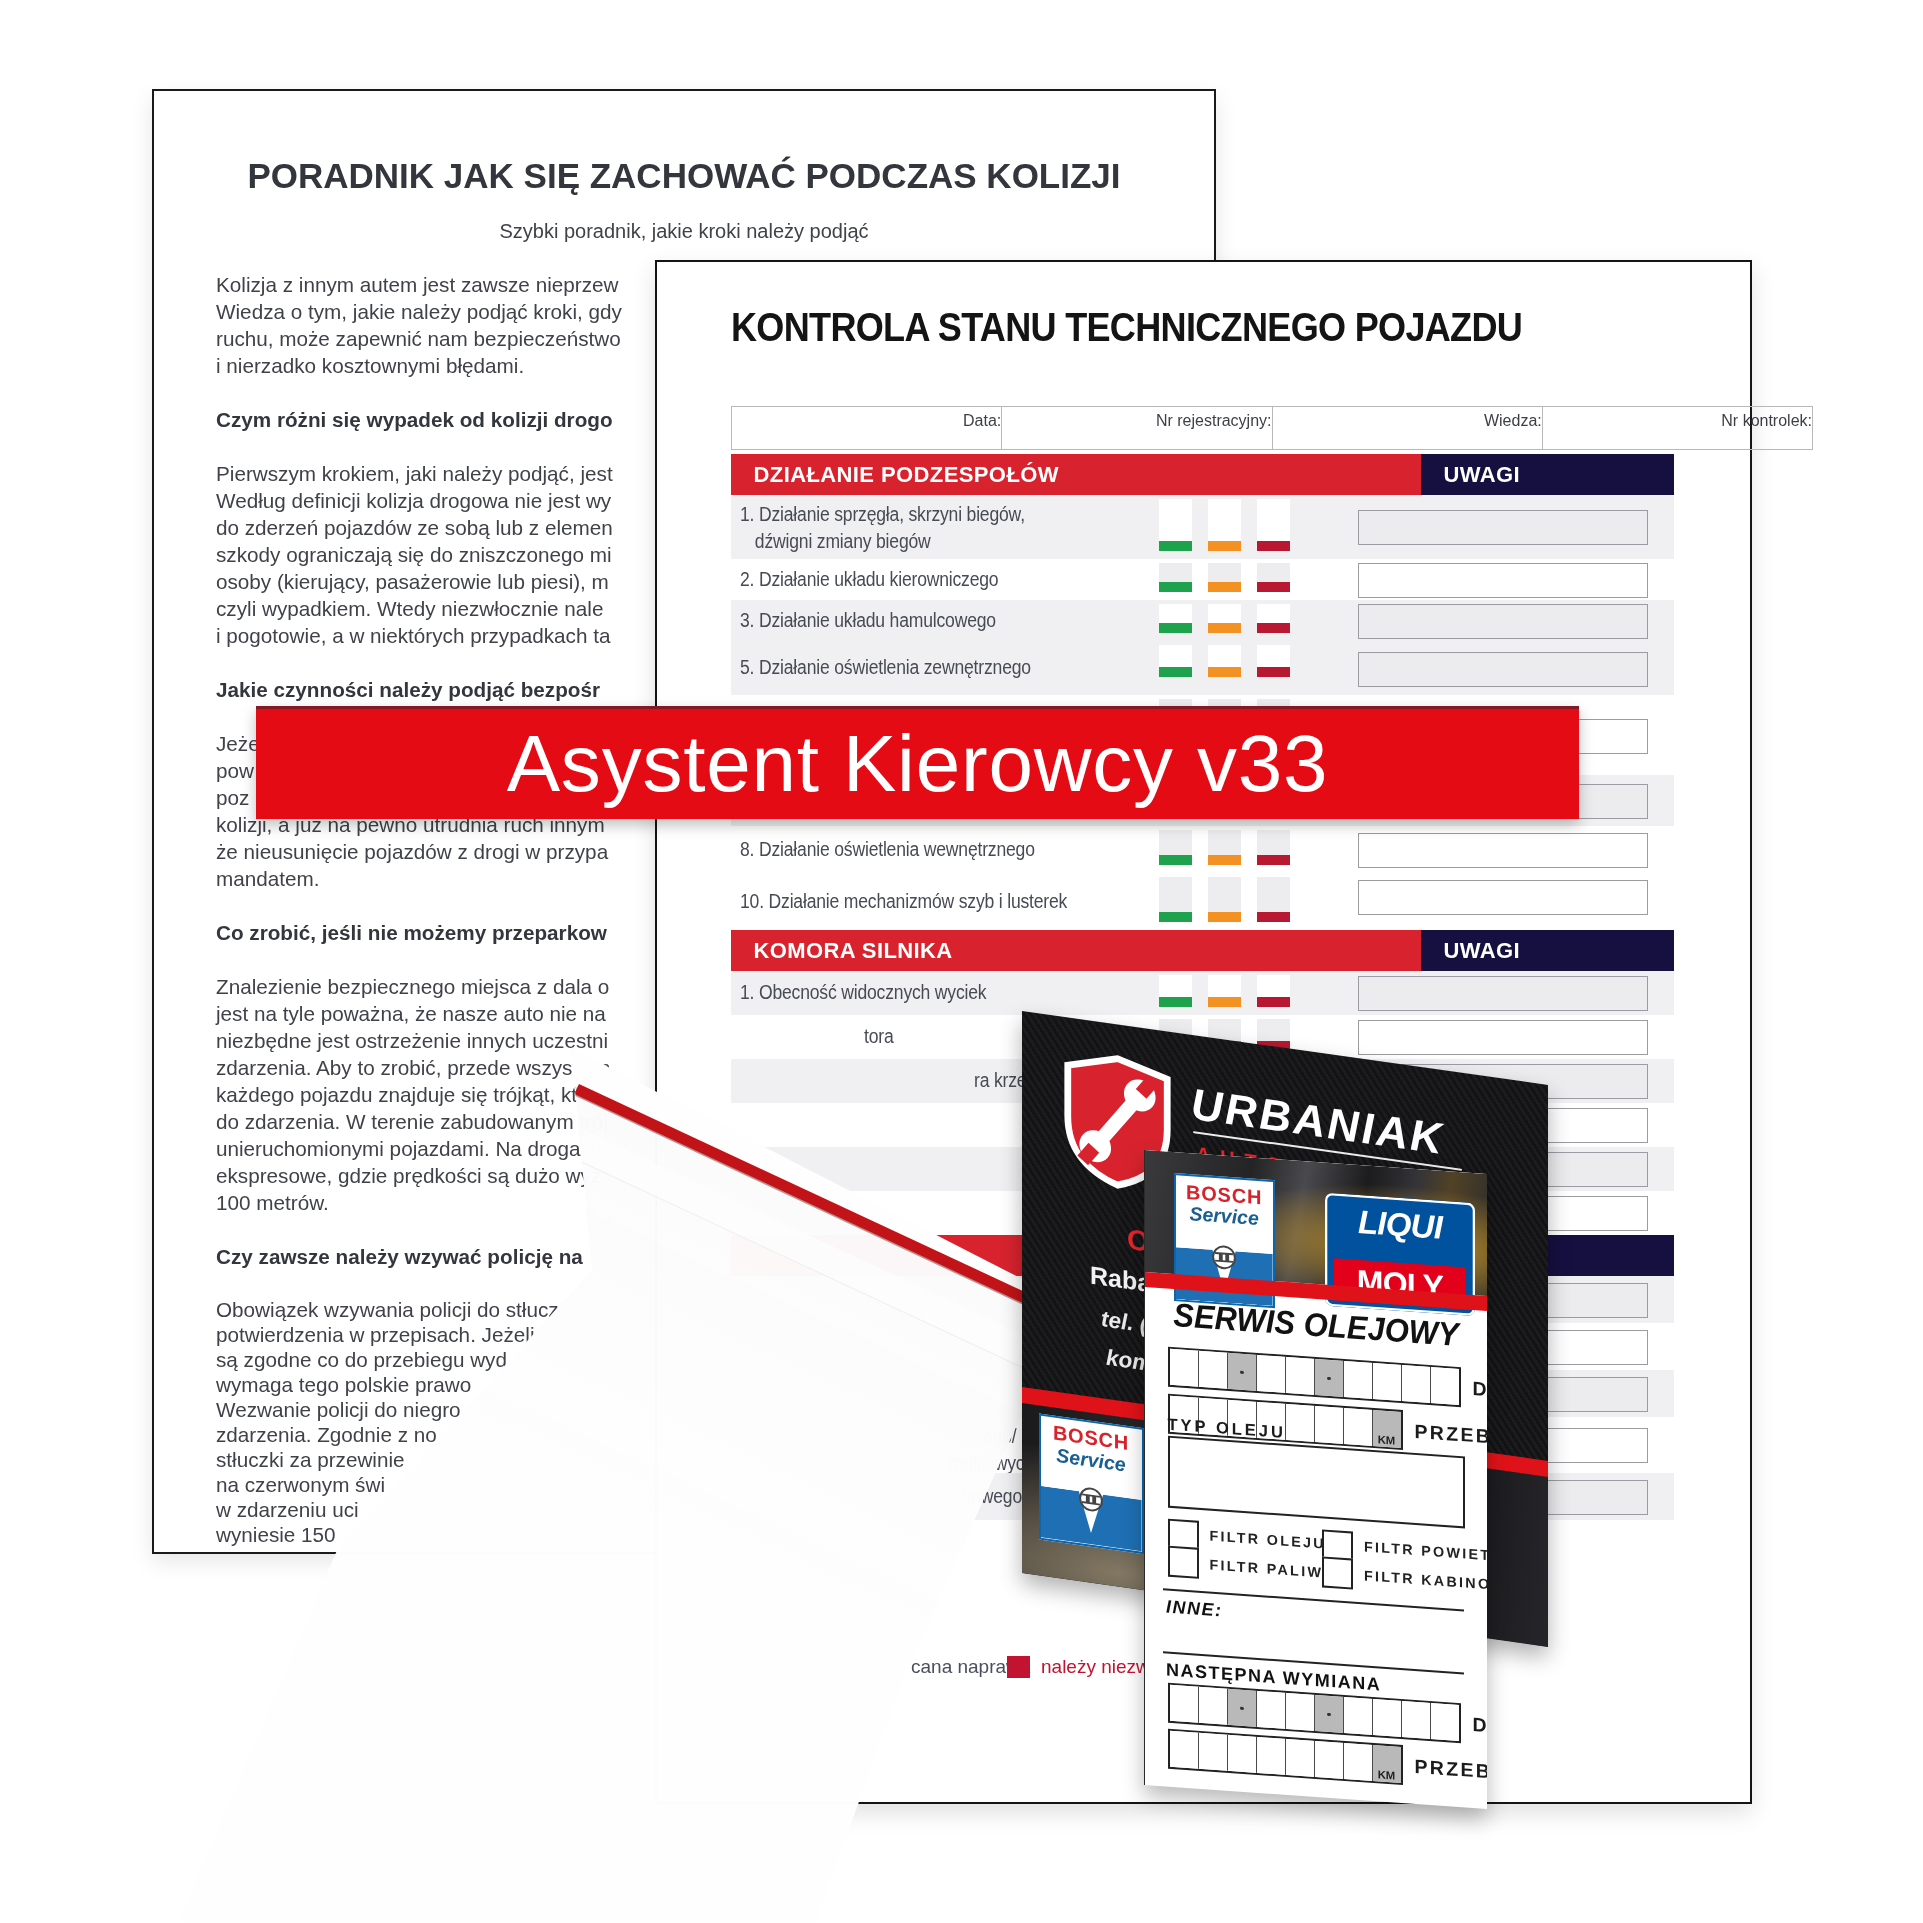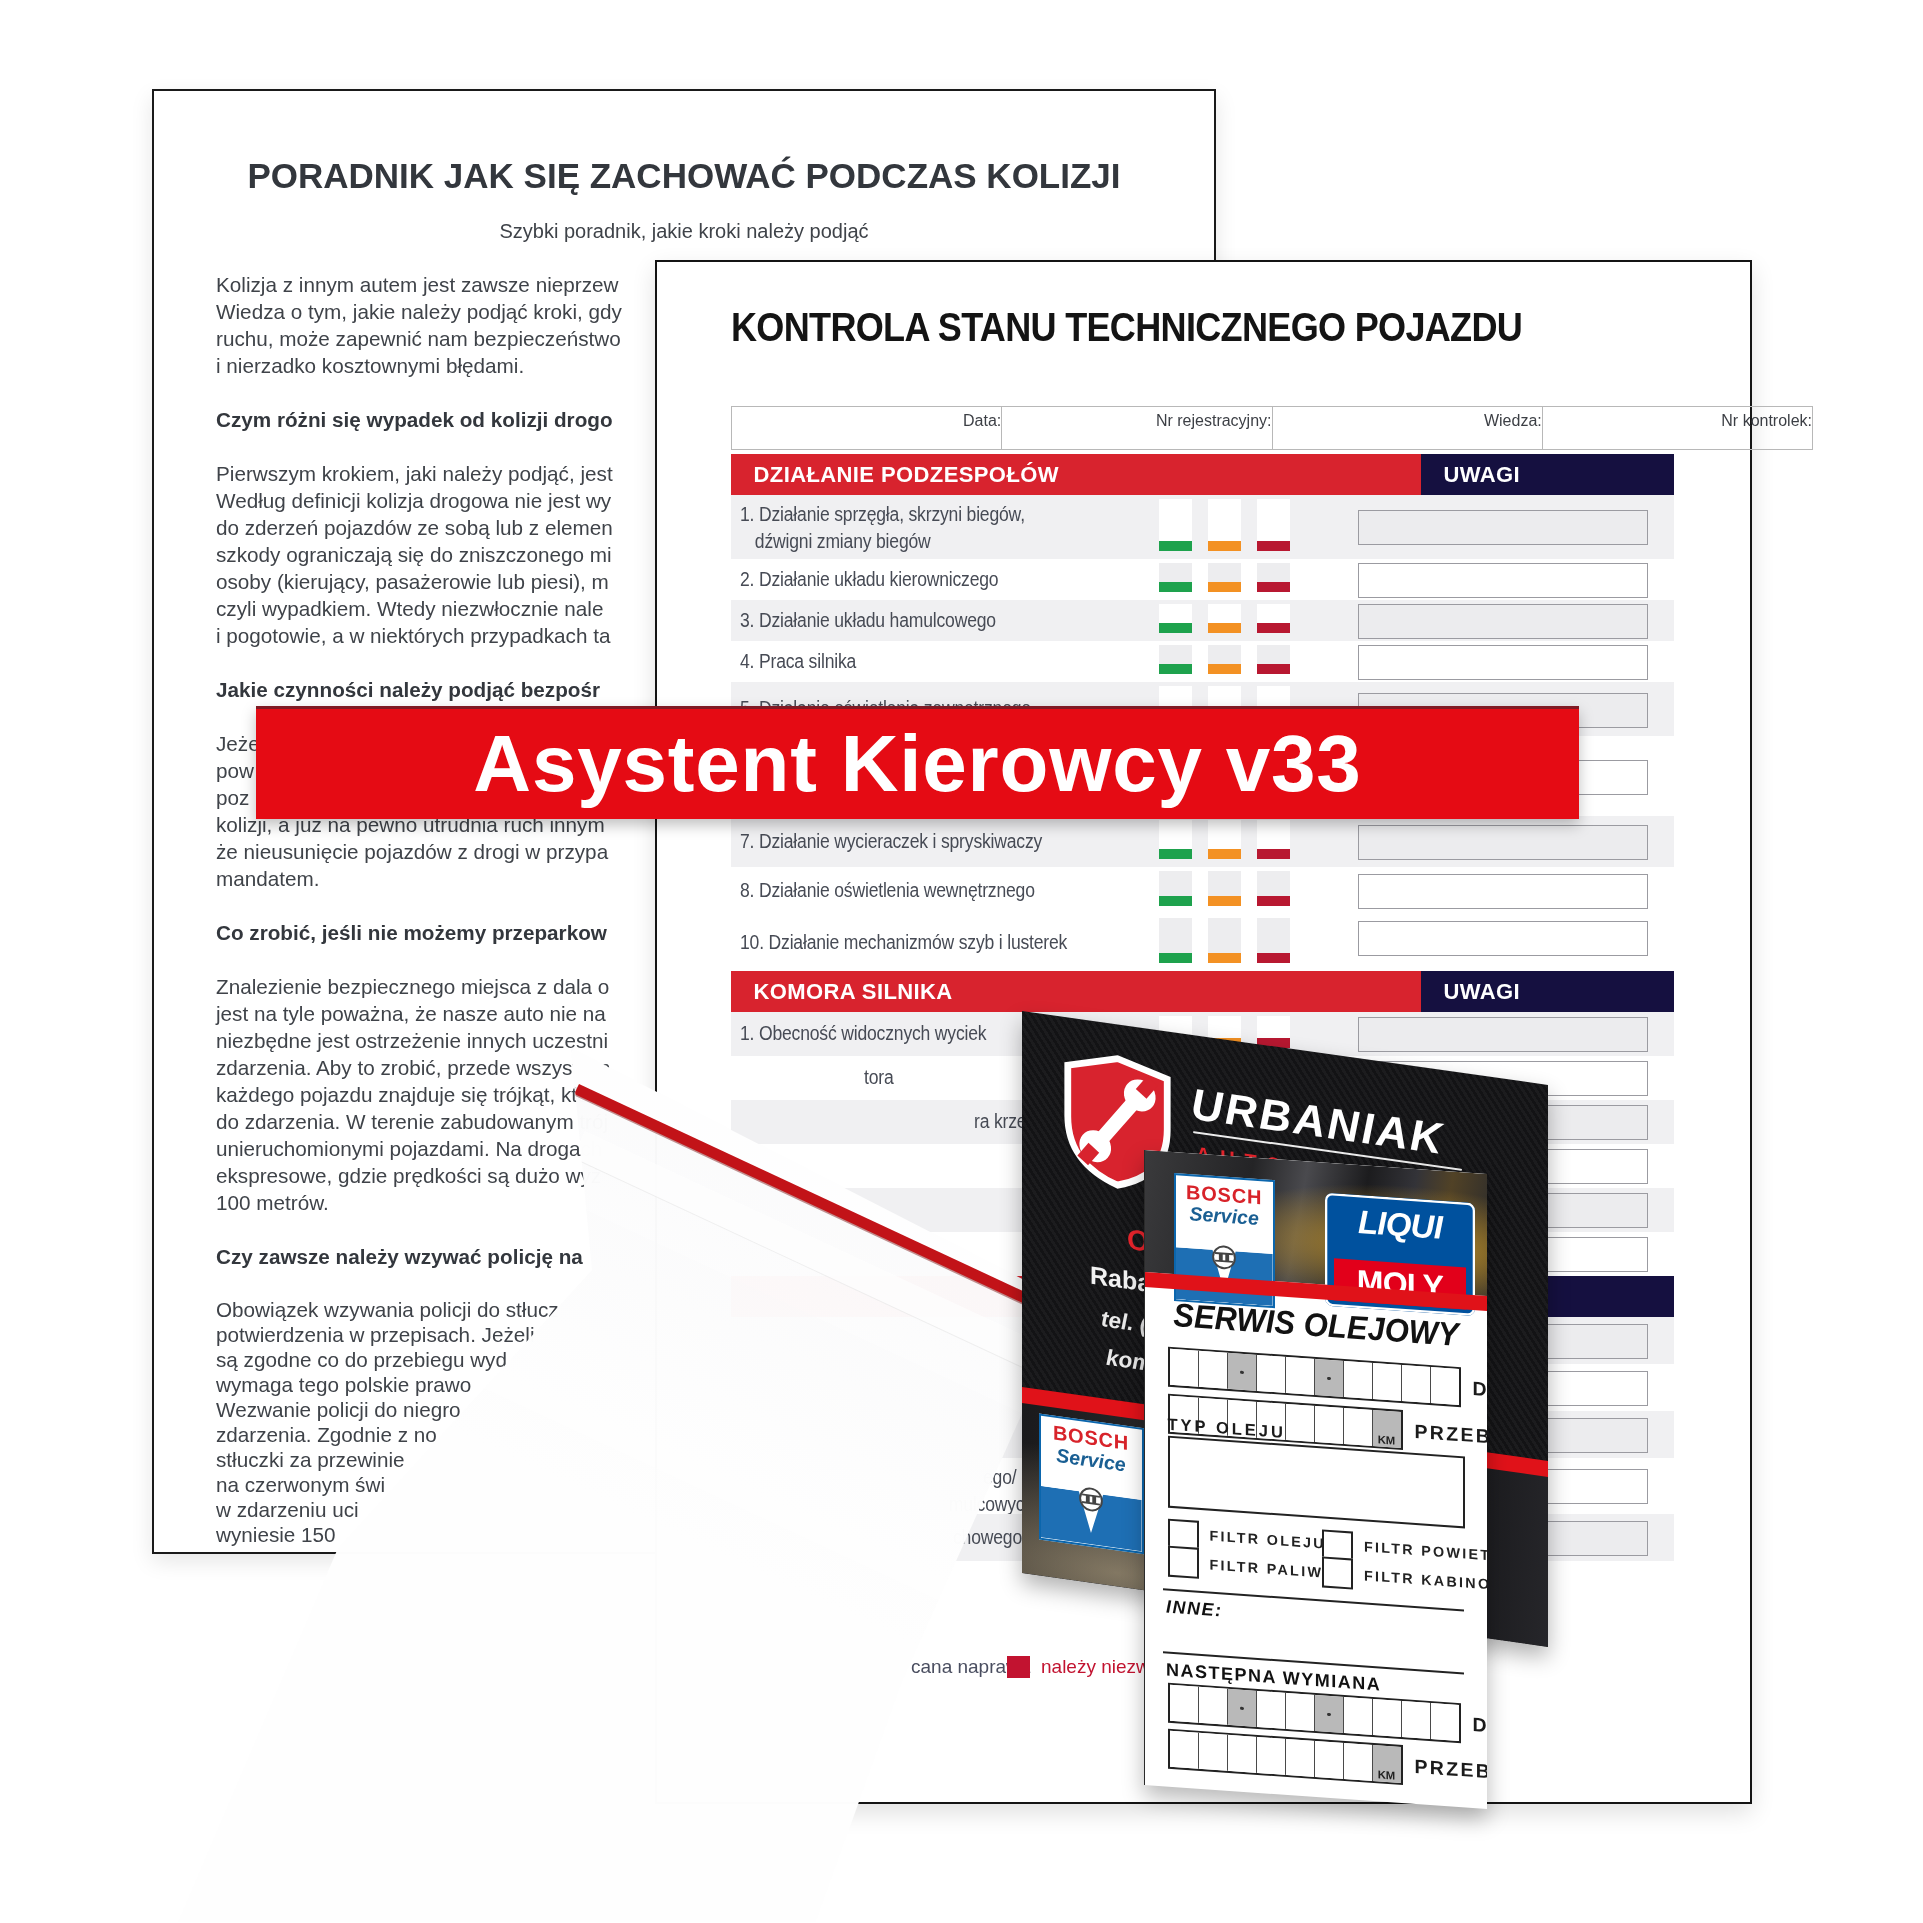--- a/index.html
+++ b/index.html
@@ -42,21 +42,21 @@
   .sbox{position:absolute;left:627px;width:288px;height:33px;border:1.5px solid #9b9ba1;background:#fff;}
   .sbox.shade{background:#ececee;}
   .legend{position:absolute;left:74px;top:1393px;height:24px;font-size:19px;display:flex;align-items:center;}
   .legend .lt1{position:absolute;left:180px;color:#4a4e60;white-space:nowrap;}
   .legend .lsq{position:absolute;left:276px;width:22.5px;height:22.5px;background:#c21330;}
   .legend .lt2{position:absolute;left:310px;color:#c21330;white-space:nowrap;}
   
   .banner{position:absolute;left:256px;top:706px;width:1323px;height:110px;background:#e50b14;z-index:3;
           display:flex;align-items:center;justify-content:center;
           border-top:3px solid rgba(45,40,50,.55);box-shadow:0 6px 13.5px rgba(0,0,0,.25);}
-  .banner span{color:#fff;font-weight:bold;font-size:80px;letter-spacing:0.8px;white-space:nowrap;}
+  .banner span{color:#fff;font-weight:normal;font-size:80px;letter-spacing:0.8px;white-space:nowrap;}
   
   .bag{position:absolute;left:0;top:0;right:0;bottom:0;z-index:4;pointer-events:none;
        clip-path:polygon(571px 1048px,1071px 1304px,902px 1682px,815px 1924px,177px 1924px,338px 1548px,592px 1270px);
        background:linear-gradient(205deg, rgba(243,243,246,.97) 0%, rgba(250,250,252,.95) 35%, rgba(255,255,255,.99) 75%);
        filter:drop-shadow(1.5px 4.5px 10.5px rgba(90,90,100,.35));}
   .bag .flap{position:absolute;left:575px;top:1045px;width:580px;height:38px;background:rgba(255,255,255,.88);
        border-bottom:1.5px solid rgba(175,175,182,.65);transform:rotate(25deg);transform-origin:0 0;}
   .bag .stripe{position:absolute;left:579px;top:1084px;width:577px;height:10.5px;background:#c21318;
        box-shadow:0 1.5px 0 rgba(120,10,12,.45);transform:rotate(25deg);transform-origin:0 0;}
   .bag .fold{position:absolute;left:585px;top:1131px;width:560px;height:28.6px;background:rgba(255,255,255,.6);
@@ -231,30 +231,20 @@
       <div class="srow shade" style="height: 41px;">
         <div class="slabel center" style="left: 9px;"><span>3. Działanie układu hamulcowego</span></div>
         <div class="scheckcell" style="left: 428px; bottom: 8.3px; background: rgb(255, 255, 255);"></div>
         <div class="sdash" style="left: 428px; bottom: 8.3px; background: rgb(30, 162, 77);"></div>
         <div class="scheckcell" style="left: 477px; bottom: 8.3px; background: rgb(255, 255, 255);"></div>
         <div class="sdash" style="left: 477px; bottom: 8.3px; background: rgb(243, 145, 35);"></div>
         <div class="scheckcell" style="left: 526px; bottom: 8.3px; background: rgb(255, 255, 255);"></div>
         <div class="sdash" style="left: 526px; bottom: 8.3px; background: rgb(184, 24, 49);"></div>
         <div class="sbox shade" style="top: 4.1px;"></div>
       </div>
-      <div class="srow" style="height: 41px;">
-        <div class="slabel center" style="left: 9px;"><span>4. Praca silnika</span></div>
-        <div class="scheckcell" style="left: 428px; bottom: 8.3px; background: rgb(237, 237, 239);"></div>
-        <div class="sdash" style="left: 428px; bottom: 8.3px; background: rgb(30, 162, 77);"></div>
-        <div class="scheckcell" style="left: 477px; bottom: 8.3px; background: rgb(237, 237, 239);"></div>
-        <div class="sdash" style="left: 477px; bottom: 8.3px; background: rgb(243, 145, 35);"></div>
-        <div class="scheckcell" style="left: 526px; bottom: 8.3px; background: rgb(237, 237, 239);"></div>
-        <div class="sdash" style="left: 526px; bottom: 8.3px; background: rgb(184, 24, 49);"></div>
-        <div class="sbox" style="top: 4.1px;"></div>
-      </div>
       <div class="srow shade" style="height: 54px;">
         <div class="slabel center" style="left: 9px;"><span>5. Działanie oświetlenia zewnętrznego</span></div>
         <div class="scheckcell" style="left: 428px; bottom: 18px; background: rgb(255, 255, 255);"></div>
         <div class="sdash" style="left: 428px; bottom: 18px; background: rgb(30, 162, 77);"></div>
         <div class="scheckcell" style="left: 477px; bottom: 18px; background: rgb(255, 255, 255);"></div>
         <div class="sdash" style="left: 477px; bottom: 18px; background: rgb(243, 145, 35);"></div>
         <div class="scheckcell" style="left: 526px; bottom: 18px; background: rgb(255, 255, 255);"></div>
         <div class="sdash" style="left: 526px; bottom: 18px; background: rgb(184, 24, 49);"></div>
         <div class="sbox shade" style="top: 10.5px;"></div>
       </div>

